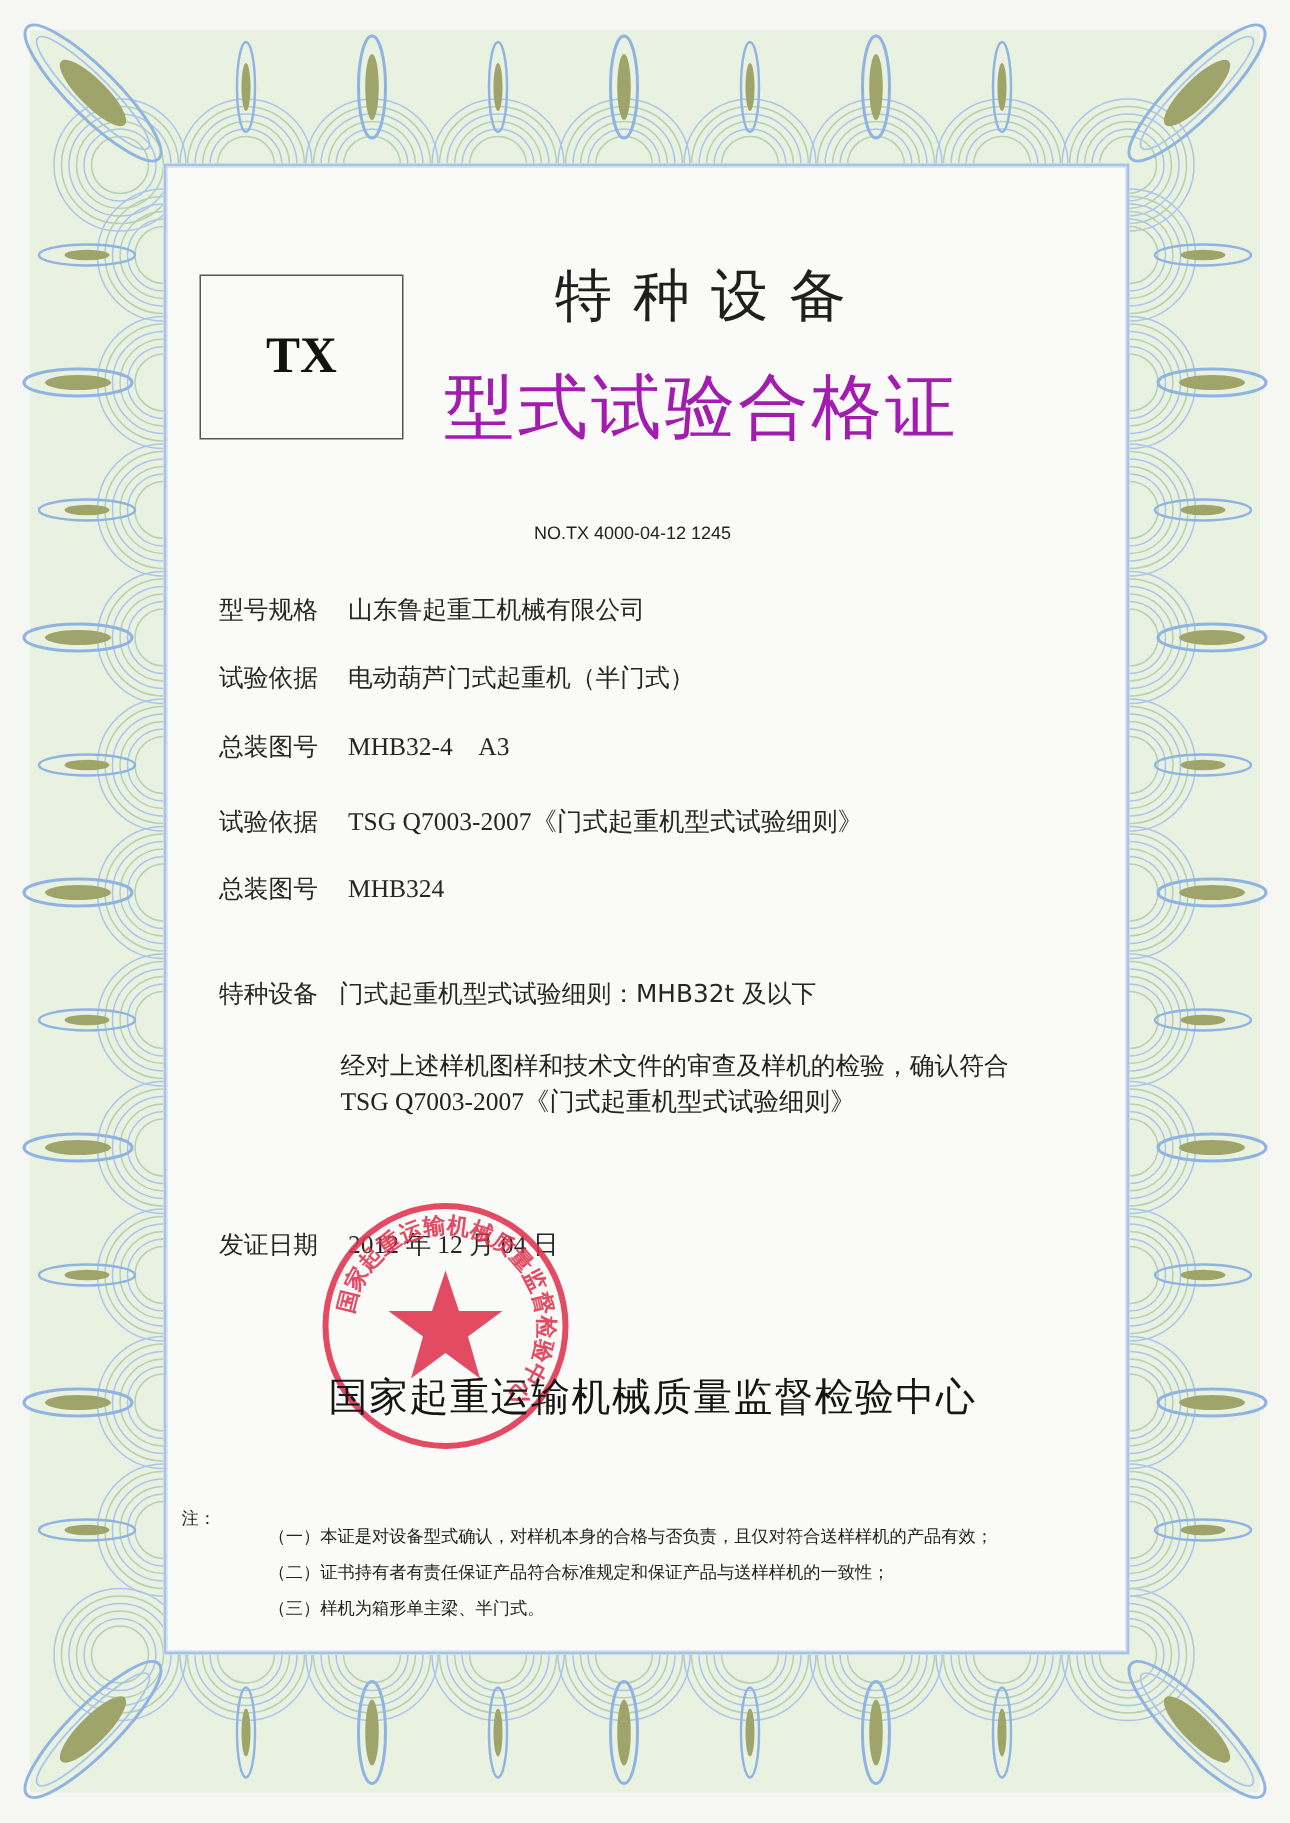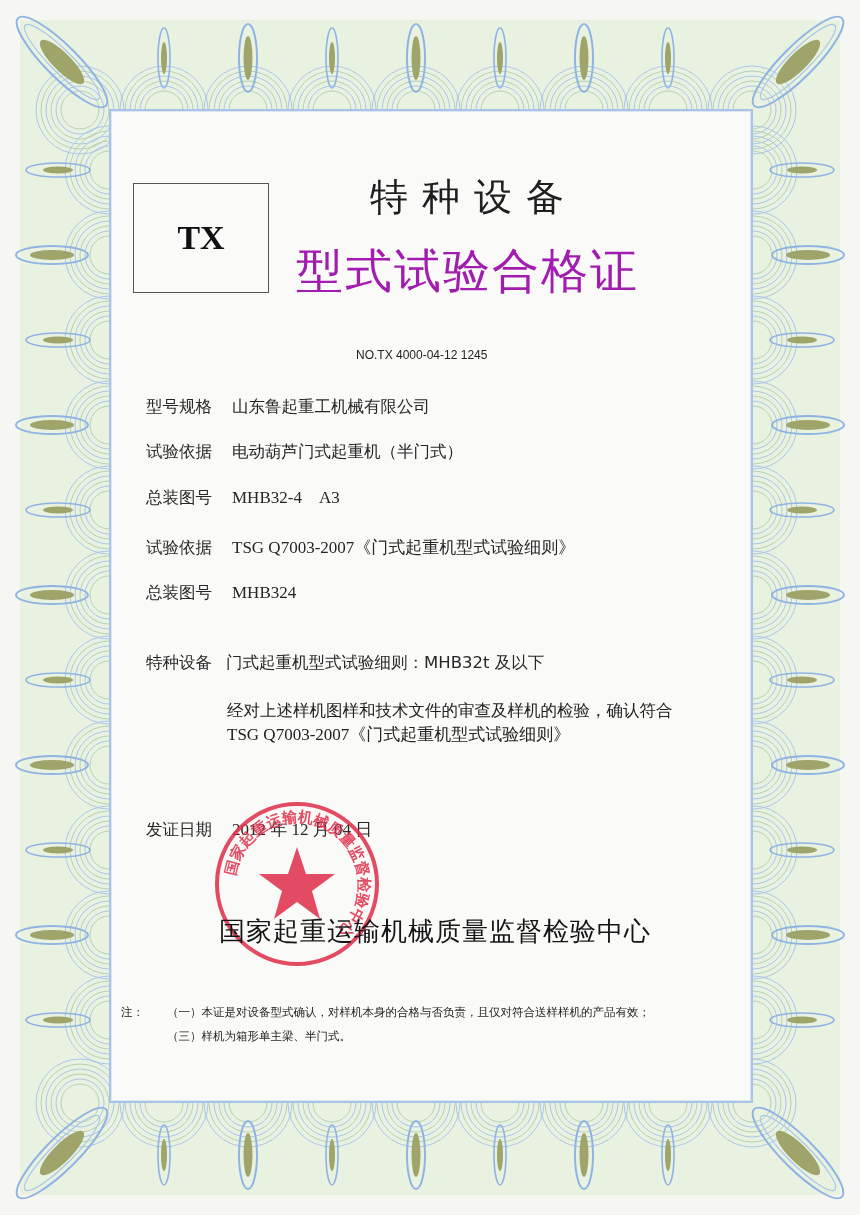--- a/index.html
+++ b/index.html
@@ -65,21 +65,21 @@
     font-size: 26px; color: #151515; letter-spacing: 1px;
     font-family: "DejaVu Sans", sans-serif;
     z-index: 3;
   }
   .notes {
     position: absolute; left: 121px; top: 1000px;
     font-size: 11.5px; color: #222; line-height: 24px;
     font-family: "DejaVu Sans", sans-serif;
   }
   .notes .note-lbl { position: absolute; left: 0; top: 0; }
-  .notes ul { list-style: none; margin: 0; padding: 0 0 0 46px; }
+  .notes ul { list-style: none; margin: 12px; padding: 0 0 0 46px; }
   .seal { position: absolute; left: 212px; top: 799px; width: 170px; height: 170px; z-index: 2; opacity: 0.88; }
   .date-row { z-index: 1; }
 </style>
 </head>
 <body>
 
 <svg class="border-layer" viewBox="0 0 860 1215" xmlns="http://www.w3.org/2000/svg">
   <defs>
     <g id="arcs">
       <circle r="44" fill="none" stroke="#a9c6e9" stroke-width="1"></circle>
@@ -274,15 +274,16 @@
   </text>
   <polygon fill="#e0334f" points="85,48 94,75 123,75 100,92 108,120 85,103 62,120 70,92 47,75 76,75"></polygon>
 </svg>
 
 <div class="issuer">国家起重运输机械质量监督检验中心</div>
 
 <div class="notes">
   <span class="note-lbl">注：</span>
   <ul>
     <li>（一）本证是对设备型式确认，对样机本身的合格与否负责，且仅对符合送样样机的产品有效；</li>
+    <li>（二）证书持有者有责任保证产品符合标准规定和保证产品与送样样机的一致性；</li>
     <li>（三）样机为箱形单主梁、半门式。</li>
   </ul>
 </div>
 
 </body></html>

